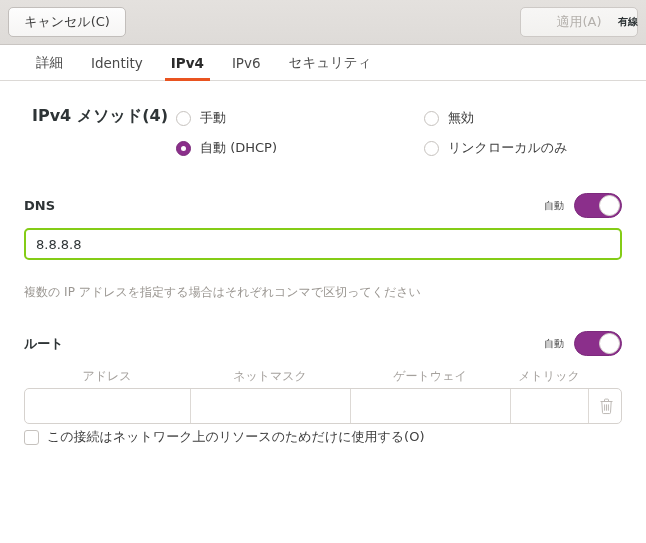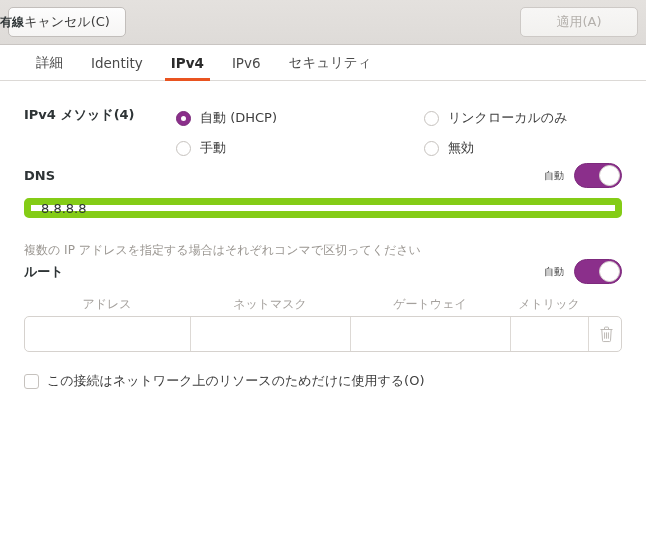--- a/index.html
+++ b/index.html
@@ -47,24 +47,24 @@
   }
   .hb-btn.disabled {
     color: #b3afab;
     background: linear-gradient(to bottom, #f7f6f5 0%, #f2f1ef 100%);
     border-color: #cdc9c6;
     cursor: default;
     text-align: center;
   }
   .hb-title {
     position: absolute;
-    left: 0; right: 0;
-    text-align: left;
+    left: 0; right: 8px;
+    text-align: right;
     font-weight: bold;
-    font-size: 12px;
+    font-size: 10px;
     color: #2e3436;
     pointer-events: none;
   }
   .hb-spacer { flex: 1; }
 
   
   .tabbar {
     height: 36px;
     display: flex;
     align-items: stretch;
@@ -101,23 +101,24 @@
 
   
   .method-row {
     display: flex;
     align-items: flex-start;
   }
   .method-label {
     width: 152px;
     flex: 0 0 152px;
     font-weight: bold;
-    font-size: 13px;
+    font-size: 16px;
     color: #2e3436;
     padding-top: 3px;
+    text-align: center;
   }
   .method-cols {
     flex: 1;
     display: flex;
   }
   .method-col { width: 248px; }
   .method-col.right { width: auto; }
 
   .radio-item {
     display: flex;
@@ -149,20 +150,21 @@
     margin: -2.5px 0 0 -2.5px;
     border-radius: 50%;
     background: #ffffff;
   }
   .radio-label { font-size: 13px; color: #3d3d3d; }
 
   
   .section-head {
     display: flex;
     align-items: center;
+    margin-top: 30px;
   }
   .section-title {
     font-weight: bold;
     font-size: 13px;
     color: #2e3436;
   }
   .section-head .spacer { flex: 1; }
   .auto-label {
     font-size: 10px;
     color: #3d3d3d;
@@ -187,22 +189,22 @@
     height: 21px;
     border-radius: 50%;
     background: #ffffff;
     border: 1px solid #d7d3cf;
     box-sizing: border-box;
   }
 
   
   .entry {
     margin-top: 10px;
-    height: 20px;
-    border: 7px solid #84cc16;
+    height: 32px;
+    border: 2px solid #84cc16;
     border-radius: 5px;
     background: #ffffff;
     display: flex;
     align-items: center;
     padding: 0 10px;
     box-sizing: border-box;
     font-size: 13px;
     color: #2e3436;
     cursor: text;
   }
@@ -252,21 +254,21 @@
     justify-content: center;
     cursor: pointer;
   }
 
   .trash-icon { display: block; }
 
   
   .check-row {
     display: flex;
     align-items: center;
-    margin-top: 20px;
+    margin-top: 4px;
     cursor: pointer;
     user-select: none;
   }
   .checkbox {
     width: 15px;
     height: 15px;
     border: 1px solid #c6c2be;
     border-radius: 3px;
     background: #ffffff;
     box-sizing: border-box;
@@ -294,37 +296,37 @@
 </div>
 
 <div class="page">
 
   <div class="method-row">
     <div class="method-label">IPv4 メソッド(4)</div>
     <div class="method-cols">
 
       <div class="method-col">
         <div class="radio-item">
+          <span class="radio"></span>
+          <span class="radio-label">手動</span>
+        </div>
+        <div class="radio-item">
           <span class="radio checked"></span>
           <span class="radio-label">自動 (DHCP)</span>
         </div>
-        <div class="radio-item">
-          <span class="radio"></span>
-          <span class="radio-label">手動</span>
-        </div>
       </div>
 
       <div class="method-col right">
         <div class="radio-item">
           <span class="radio"></span>
-          <span class="radio-label">リンクローカルのみ</span>
+          <span class="radio-label">無効</span>
         </div>
         <div class="radio-item">
           <span class="radio"></span>
-          <span class="radio-label">無効</span>
+          <span class="radio-label">リンクローカルのみ</span>
         </div>
       </div>
 
     </div>
   </div>
 
   <div class="section-head">
     <span class="section-title">DNS</span>
     <span class="spacer"></span>
     <span class="auto-label">自動</span>

